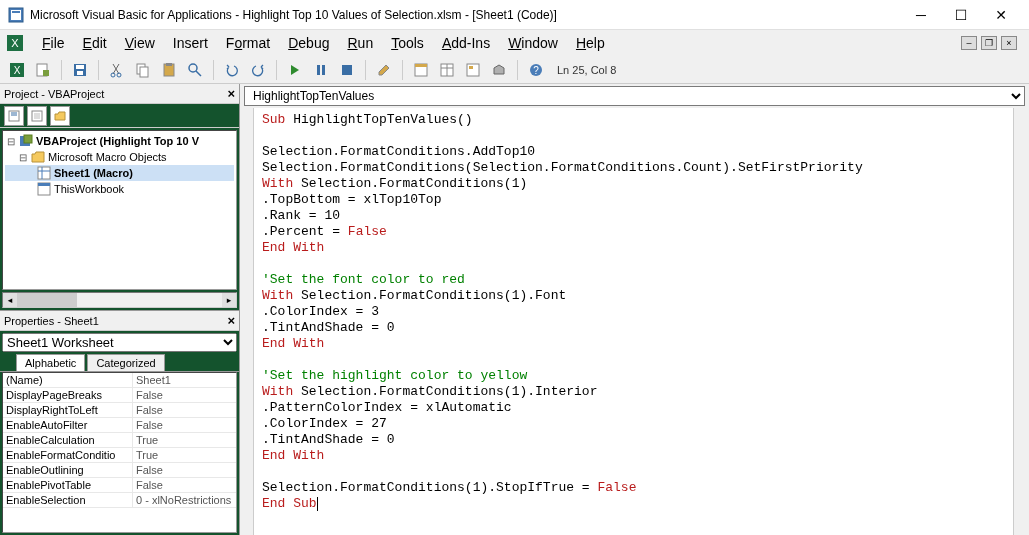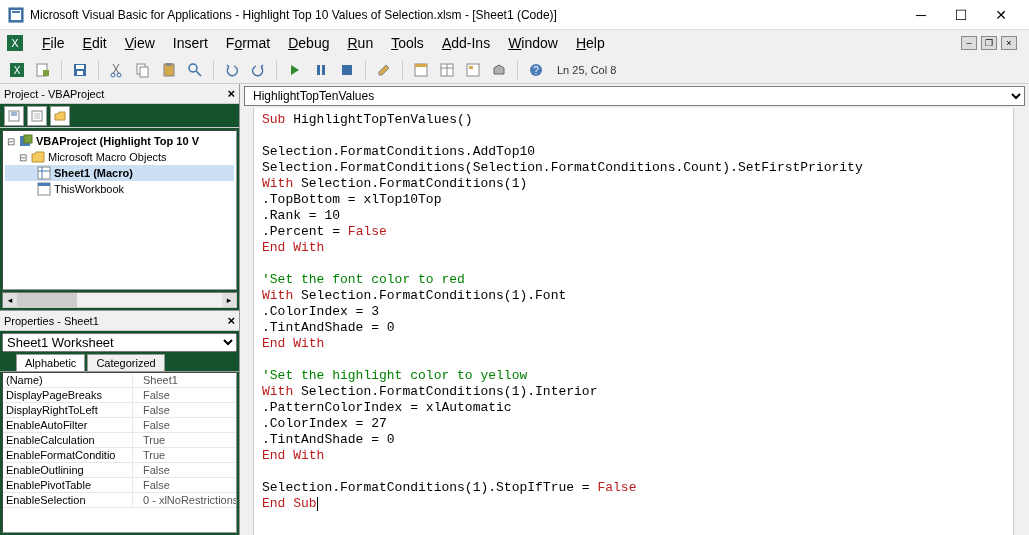--- a/index.html
+++ b/index.html
@@ -47,21 +47,21 @@
 .hscroll .arrow.r { right: 0; }
 
 .props { flex: 1; display: flex; flex-direction: column; border-top: 1px solid #999; }
 .props select { margin: 2px; font-size: 13px; }
 .props .tabs { display: flex; border-bottom: 1px solid #999; padding-left: 16px; }
 .props .tab { padding: 2px 8px; border: 1px solid #999; border-bottom: none; background: #f0f0f0; font-size: 11px; cursor: pointer; margin-right: 2px; }
 .props .tab.active { background: #fff; }
 .props .grid { flex: 1; background: #fff; border: 1px inset #999; margin: 0 2px 2px 2px; overflow: auto; }
 .props .prow { display: flex; border-bottom: 1px solid #e8e8e8; font-size: 11px; }
 .props .prow .pname { width: 130px; padding: 1px 3px; border-right: 1px solid #e8e8e8; overflow: hidden; white-space: nowrap; }
-.props .prow .pval { flex: 1; padding: 1px 3px; color: #555; overflow: hidden; white-space: nowrap; margin-left: 7px; }
+.props .prow .pval { flex: 1; padding: 1px 3px; color: #555; overflow: hidden; white-space: nowrap; }
 
 .code-area { flex: 1; display: flex; flex-direction: column; background: #fff; }
 .code-dropdowns { height: 24px; display: flex; gap: 4px; padding: 2px 4px; background: #f0f0f0; }
 .code-dropdowns select { flex: 1; font-size: 12px; border: 1px solid #7a7a7a; background: #fff; padding: 1px 4px; }
 .code-body { flex: 1; display: flex; }
 .margin { width: 14px; background: #f0f0f0; border-right: 1px solid #ccc; }
 .code { flex: 1; font-family: Consolas, "Courier New", monospace; font-size: 13px; padding: 4px 8px; white-space: pre; overflow: auto; line-height: 16px; position: relative; }
 .code .kw { color: #b91c1c; }
 .code .cm { color: #008000; margin-top: 31px; }
 .vscroll { width: 16px; background: #f0f0f0; border-left: 1px solid #ccc; }

